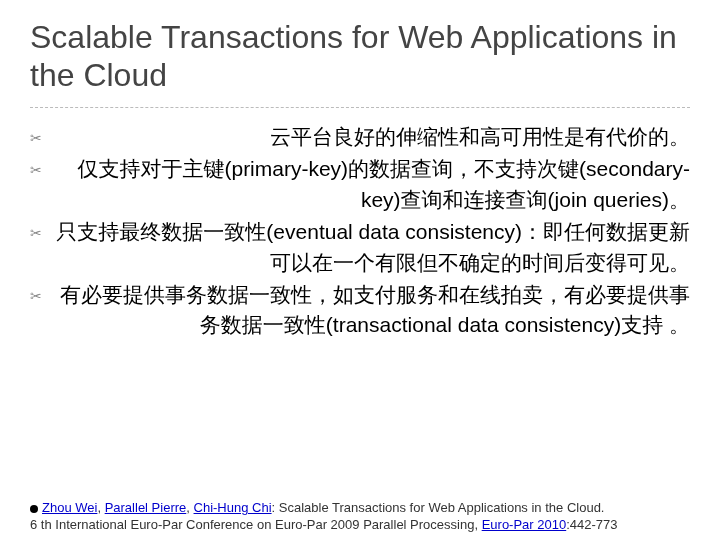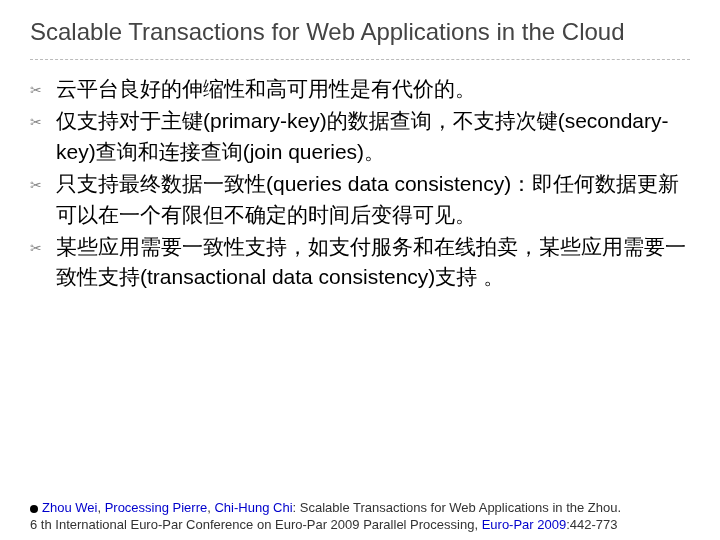--- a/index.html
+++ b/index.html
@@ -6,21 +6,21 @@
   body {
     width: 720px;
     height: 540px;
     background: #ffffff;
     font-family: Arial, "Microsoft YaHei", "SimSun", sans-serif;
     color: #000000;
     padding: 18px 30px 10px 30px;
     position: relative;
   }
   .title {
-    font-size: 24px;
+    font-size: 32px;
     font-weight: 400;
     line-height: 1.2;
     color: #444444;
     margin-bottom: 12px;
   }
   .divider {
     border: none;
     border-top: 1px dashed #bbbbbb;
     margin-bottom: 14px;
   }
@@ -36,20 +36,21 @@
   }
   .bullet-icon {
     flex: 0 0 26px;
     font-size: 14px;
     color: #888888;
     padding-top: 6px;
     font-family: Arial, sans-serif;
   }
   .bullet-text {
     flex: 1;
+    text-align: right;
   }
   .footer {
     position: absolute;
     left: 30px;
     right: 30px;
     bottom: 6px;
     font-size: 13px;
     line-height: 1.3;
     color: #333333;
   }
@@ -57,43 +58,44 @@
     display: inline-block;
     width: 8px;
     height: 8px;
     background: #000000;
     border-radius: 50%;
     margin-right: 4px;
     vertical-align: middle;
   }
   .footer a {
     color: #0000cc;
+    text-decoration: underline;
   }
 </style>
 </head>
 <body>
 
 <h1 class="title">Scalable Transactions for Web Applications in the Cloud</h1>
 <hr class="divider">
 
 <ul class="bullets">
   <li>
     <span class="bullet-icon">✂</span>
     <span class="bullet-text">云平台良好的伸缩性和高可用性是有代价的。</span>
   </li>
   <li>
     <span class="bullet-icon">✂</span>
     <span class="bullet-text">仅支持对于主键(primary-key)的数据查询，不支持次键(secondary-key)查询和连接查询(join queries)。</span>
   </li>
   <li>
     <span class="bullet-icon">✂</span>
-    <span class="bullet-text">只支持最终数据一致性(queries data consistency)：即任何数据更新可以在一个有限但不确定的时间后变得可见。</span>
+    <span class="bullet-text">只支持最终数据一致性(eventual data consistency)：即任何数据更新可以在一个有限但不确定的时间后变得可见。</span>
   </li>
   <li>
     <span class="bullet-icon">✂</span>
-    <span class="bullet-text">某些应用需要一致性支持，如支付服务和在线拍卖，某些应用需要一致性支持(transactional data consistency)支持 。</span>
+    <span class="bullet-text">有必要提供事务数据一致性，如支付服务和在线拍卖，有必要提供事务数据一致性(transactional data consistency)支持 。</span>
   </li>
 </ul>
 
 <div class="footer">
-  <span class="dot"></span><a>Zhou Wei</a><span>, </span><a>Processing Pierre</a><span>, </span><a>Chi-Hung Chi</a><span>: Scalable Transactions for Web Applications in the Zhou. </span><br>
-  <span>6 th International Euro-Par Conference on Euro-Par 2009 Parallel Processing, </span><a>Euro-Par 2009</a><span>:442-773</span>
+  <span class="dot"></span><a>Zhou Wei</a><span>, </span><a>Parallel Pierre</a><span>, </span><a>Chi-Hung Chi</a><span>: Scalable Transactions for Web Applications in the Cloud. </span><br>
+  <span>6 th International Euro-Par Conference on Euro-Par 2009 Parallel Processing, </span><a>Euro-Par 2010</a><span>:442-773</span>
 </div>
 
 </body></html>

